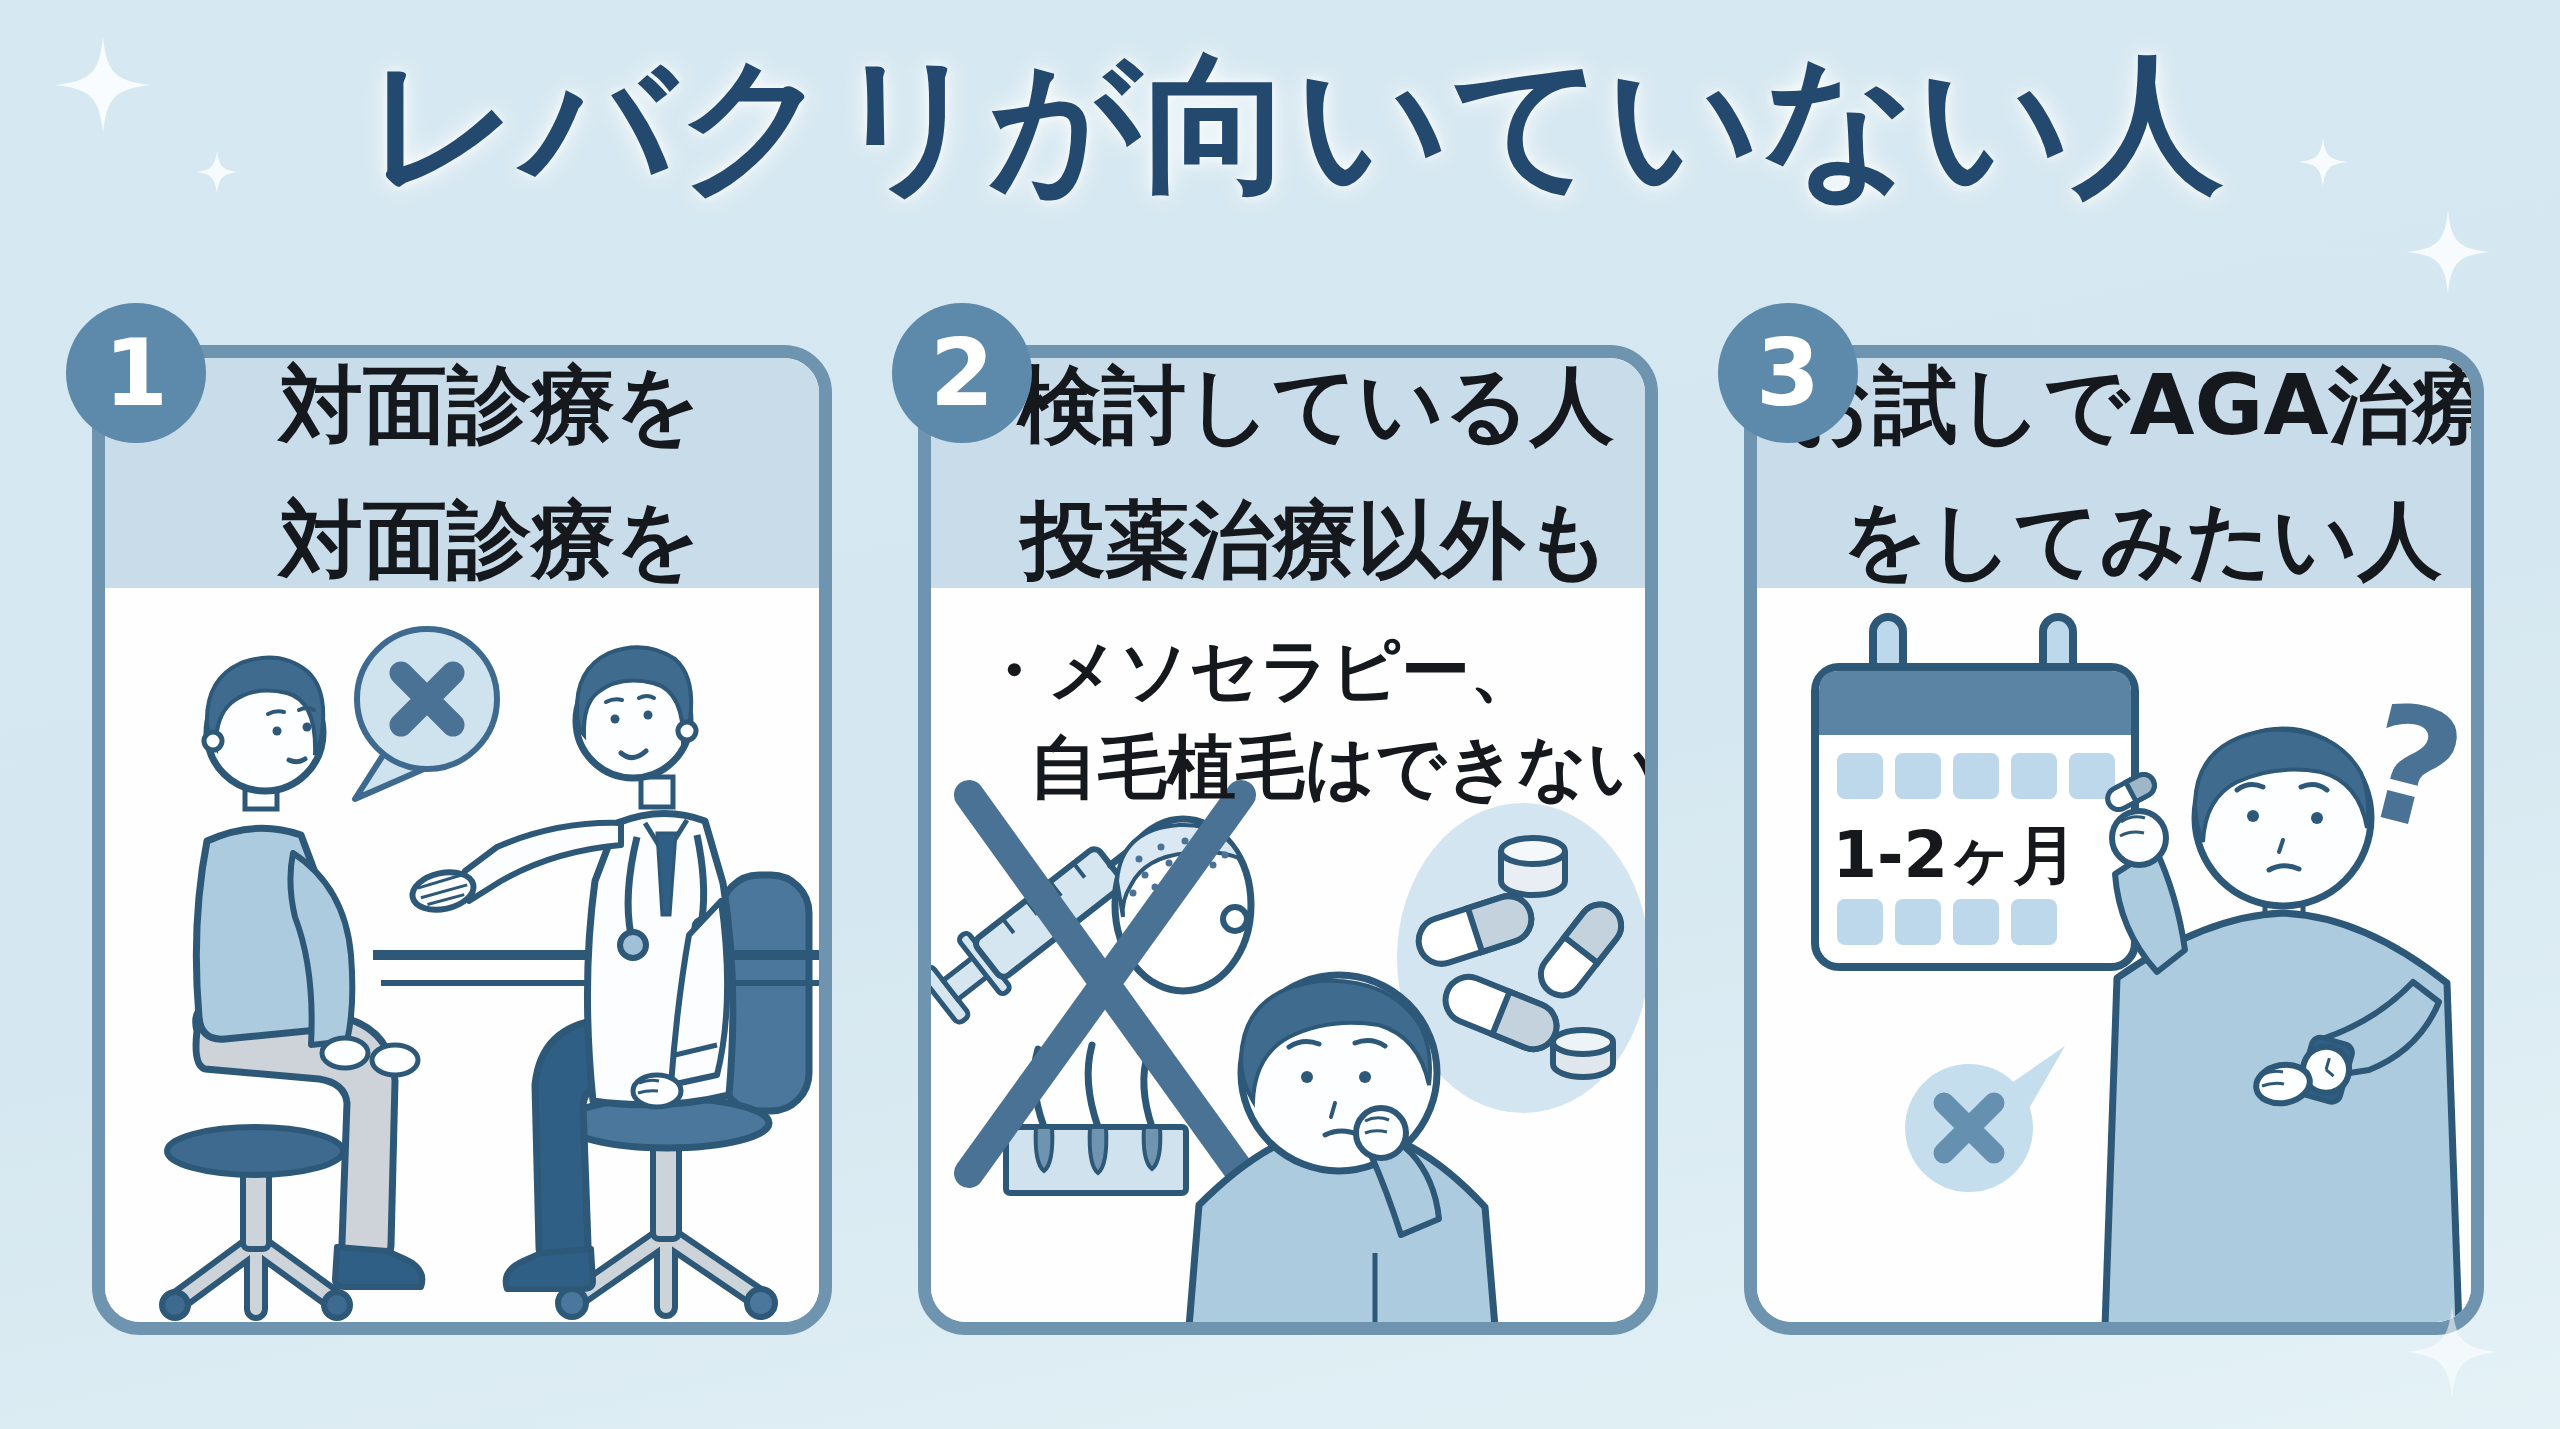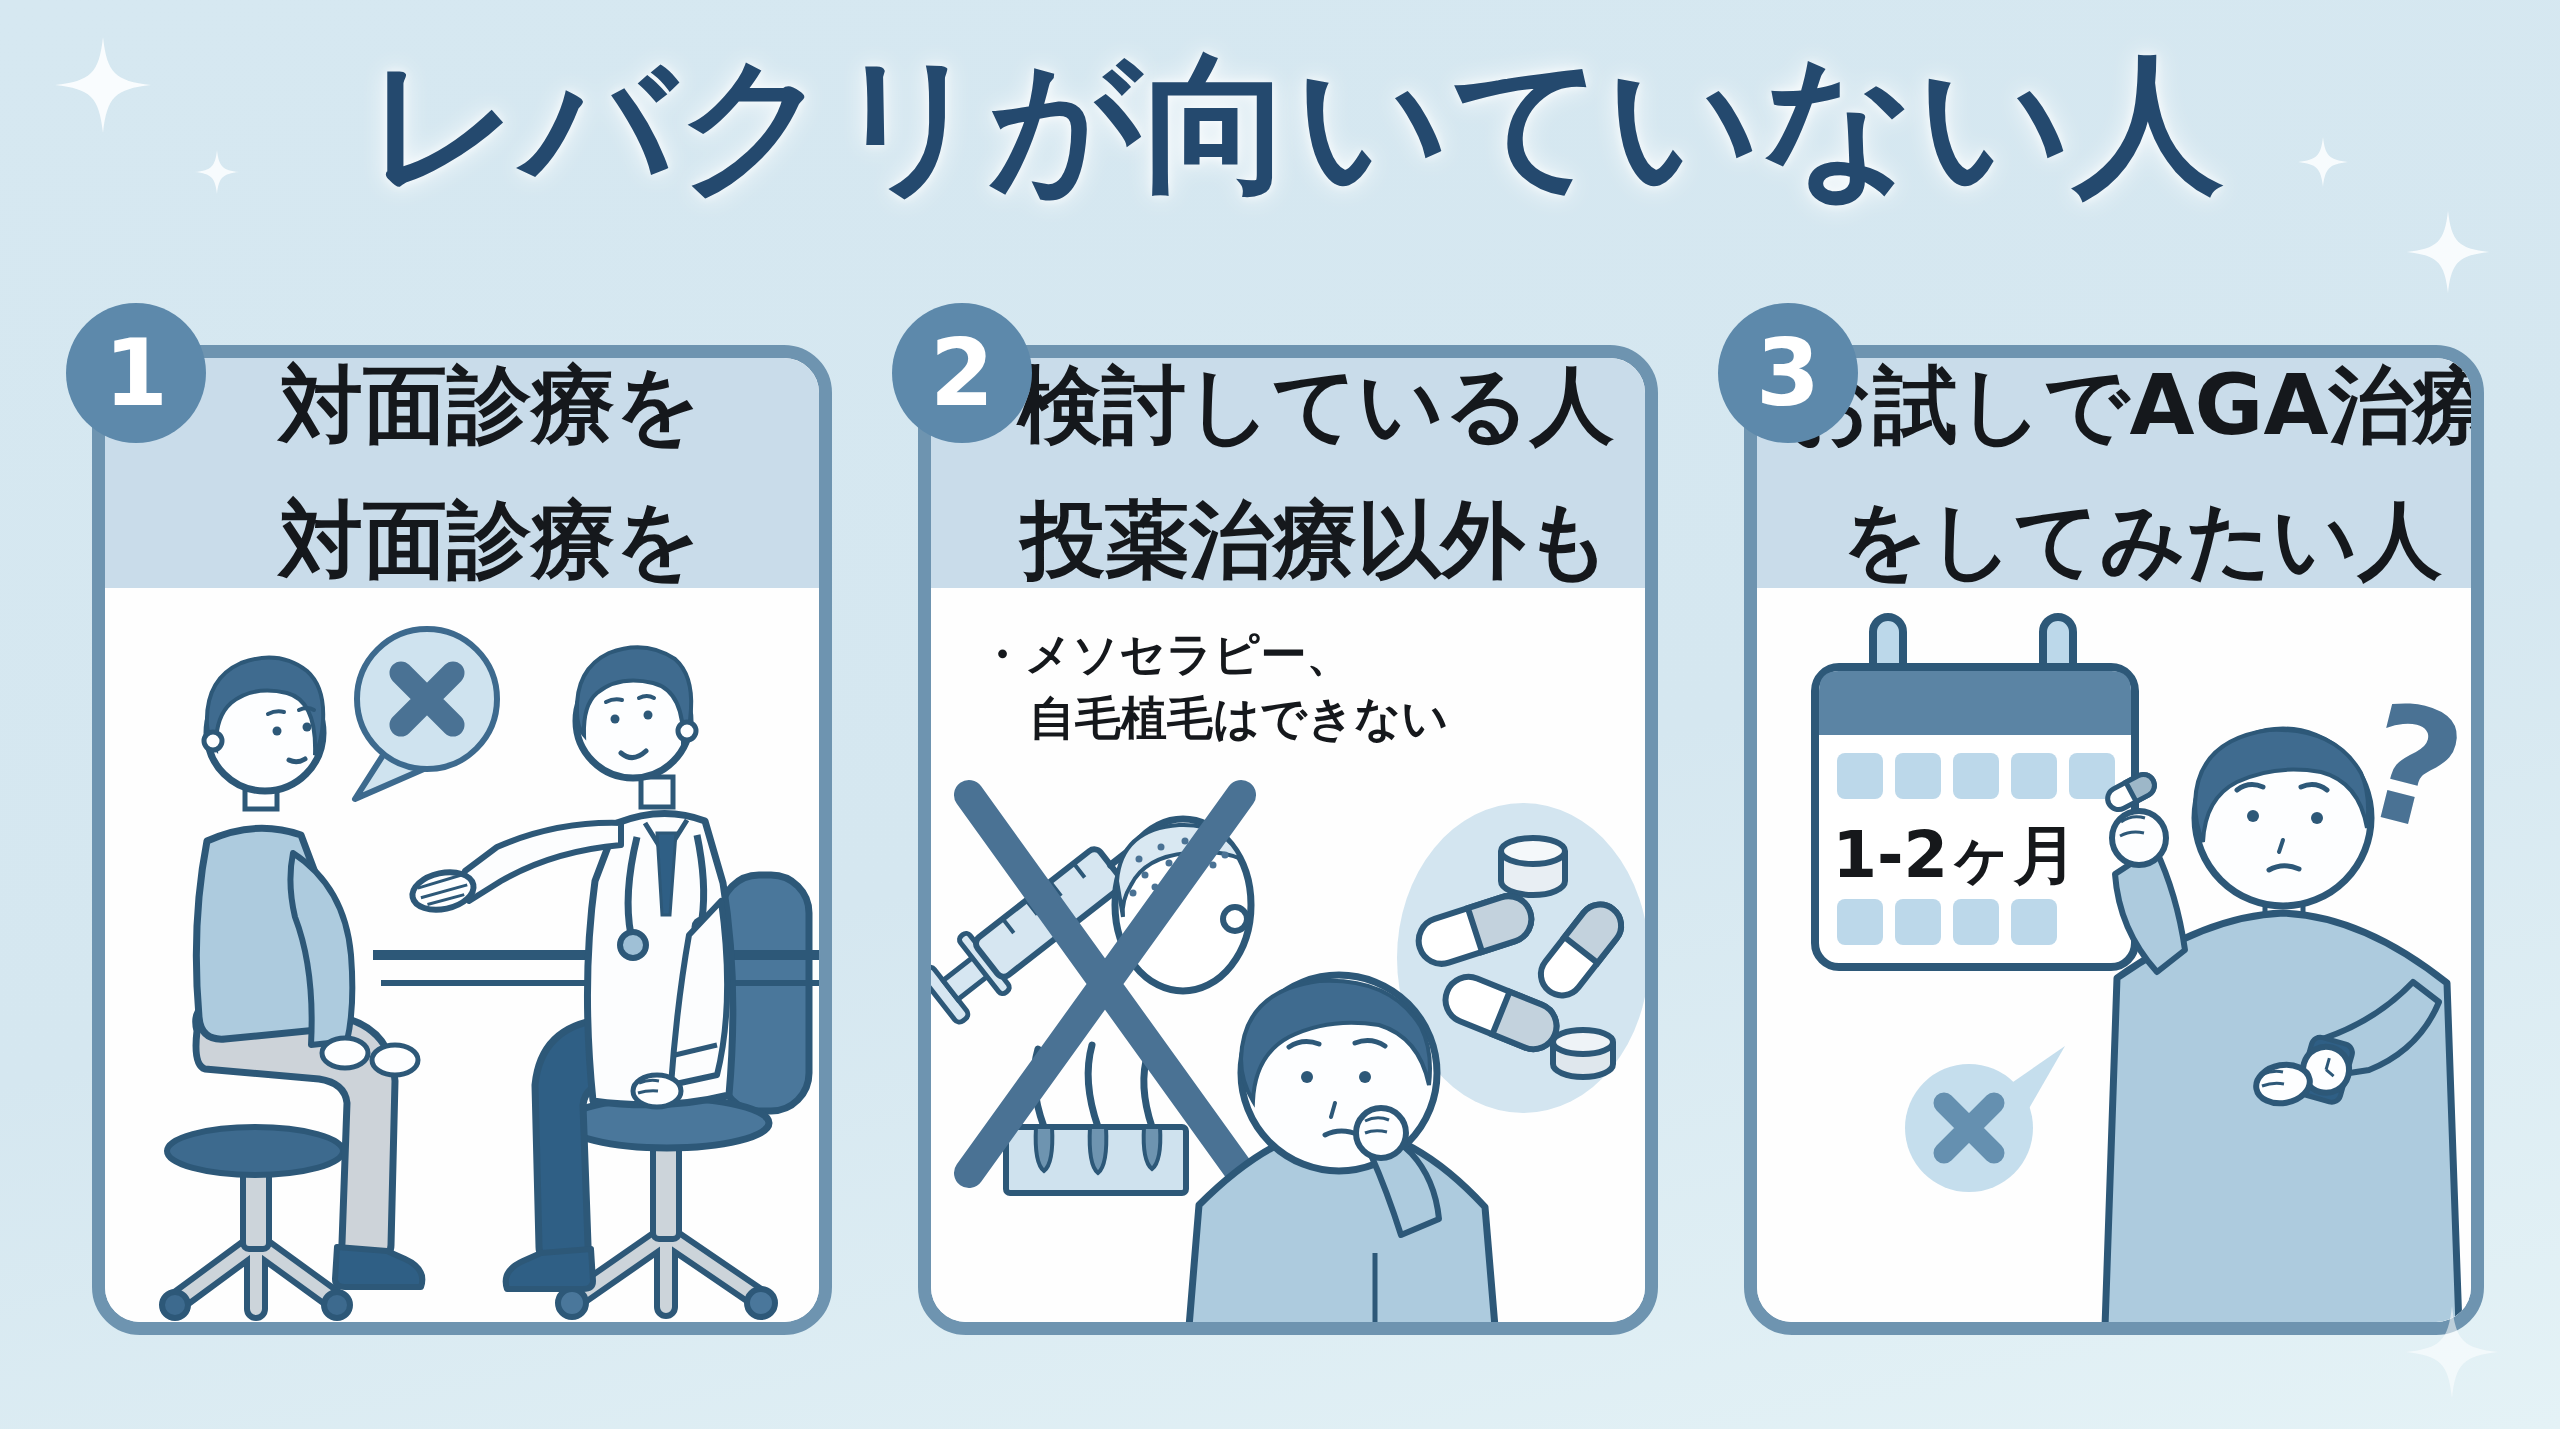--- a/index.html
+++ b/index.html
@@ -44,21 +44,21 @@
   .card-body { position:relative; flex:1 1 auto; background:var(--card-body-bg); }
   .card-body svg { position:absolute; inset:0; width:100%; height:100%; }
   .badge {
     position:absolute; left:-26px; top:-42px; width:140px; height:140px;
     border-radius:50%; background:var(--badge-bg); color:var(--badge-text);
     display:flex; align-items:center; justify-content:center;
     font-size:92px; font-weight:bold; z-index:5;
   }
   .note { position:absolute; left:48px; top:34px; z-index:2; }
   .note-line {
-    font-size:46px; font-weight:bold; color:var(--note-text); line-height:1.4; white-space:nowrap;
+    font-size:69px; font-weight:bold; color:var(--note-text); line-height:1.4; white-space:nowrap;
   }
   .note-line.indent { margin-left:50px; }
 </style>
 </head>
 <body>
 
 <div class="stage">
 
   <svg class="sparkle" style="left:53px; top:35px;" width="100" height="100" viewBox="-50 -50 100 100">
       <path d="M0,-48 C4,-12 12,-4 48,0 C12,4 4,12 0,48 C-4,12 -12,4 -48,0 C-12,-4 -4,-12 0,-48 Z" fill="#fbfdfe" opacity="0.95"></path>

